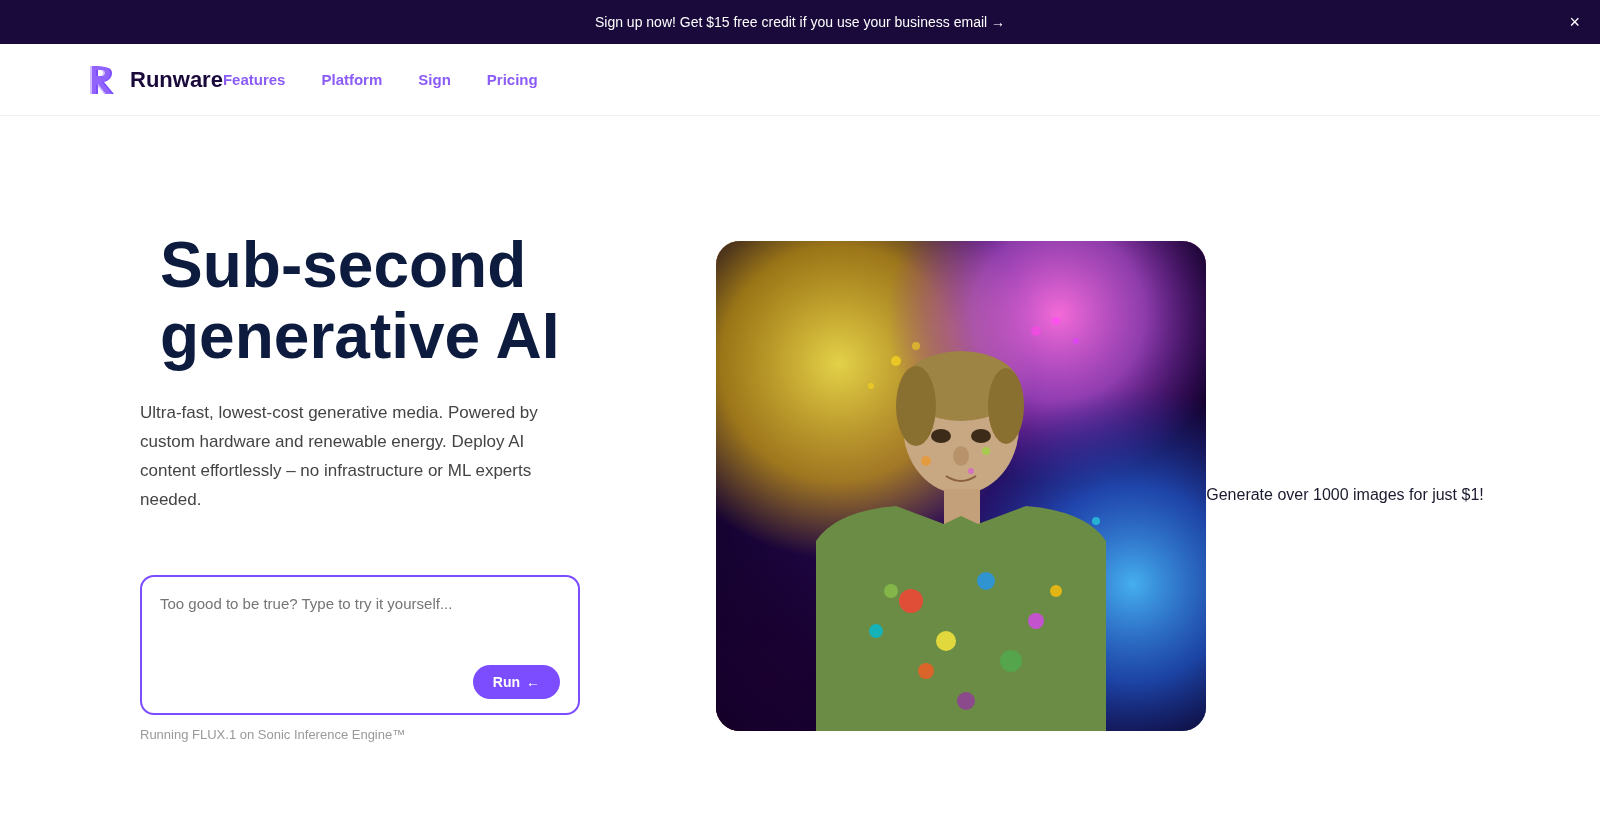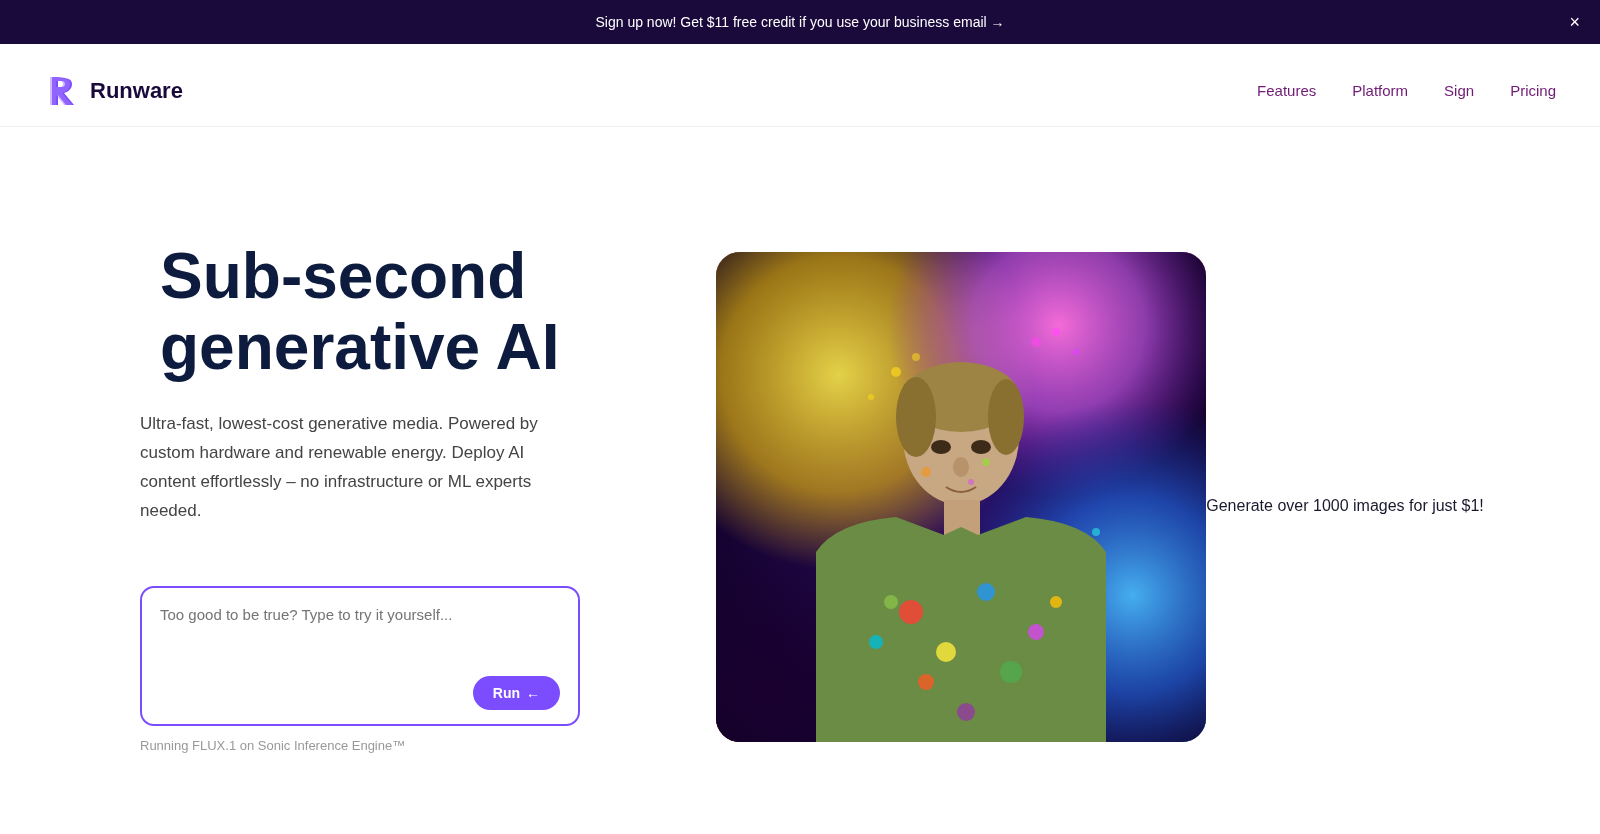--- a/index.html
+++ b/index.html
@@ -28,26 +28,25 @@
       color: #fff;
       font-size: 18px;
       cursor: pointer;
       line-height: 1;
     }
 
     
     #navbar {
       display: flex;
       align-items: center;
-      justify-content: space-between;
-      padding: 0 44px;
+      justify-content: flex-start;
+      padding: 0 84px;
       height: 72px;
       background: #fff;
       border-bottom: 1px solid #f0f0f0;
-      margin-top: 11px;
     }
     #logo-area {
       display: flex;
       align-items: center;
       gap: 10px;
       text-decoration: none;
     }
     #logo-icon {
       width: 36px;
       height: 36px;
@@ -58,23 +57,23 @@
       color: #1a0a3c;
     }
     #nav-links {
       display: flex;
       align-items: center;
       gap: 36px;
       list-style: none;
     }
     #nav-links li a {
       text-decoration: none;
-      color: #701a75;
+      color: #8b5cf6;
       font-size: 15px;
-      font-weight: 400;
+      font-weight: 700;
     }
     #nav-actions {
       display: flex;
       align-items: center;
       gap: 24px;
     }
     #sign-in-link {
       text-decoration: none;
       color: #1a1a2e;
       font-size: 15px;
@@ -204,21 +203,21 @@
       font-size: 16px;
       color: #1a1a2e;
       font-weight: 500;
       text-align: center;
     }
   </style>
 </head>
 <body>
 
 <div id="announcement-bar">
-  <span>Sign up now! Get $11 free credit if you use your business email →</span>
+  <span>Sign up now! Get $15 free credit if you use your business email →</span>
   <button id="announcement-close">×</button>
 </div>
 
 <nav id="navbar">
   <a id="logo-area" href="#">
 
     <svg id="logo-icon" viewBox="0 0 36 36" fill="none" xmlns="http://www.w3.org/2000/svg">
       <path d="M8 4 L8 32 L14 32 L14 22 L22 32 L30 32 L20 20 C24 19 28 16 28 11 C28 6 23 4 8 4 Z M14 8 L18 8 C22 8 22 14 18 14 L14 14 Z" fill="#7c4dff"></path>
       <path d="M6 4 L6 32 L12 32 L12 22 L20 32 L28 32 L18 20 C22 19 26 16 26 11 C26 6 21 4 6 4 Z M12 8 L16 8 C20 8 20 14 16 14 L12 14 Z" fill="#a87cff" opacity="0.5"></path>
     </svg>

